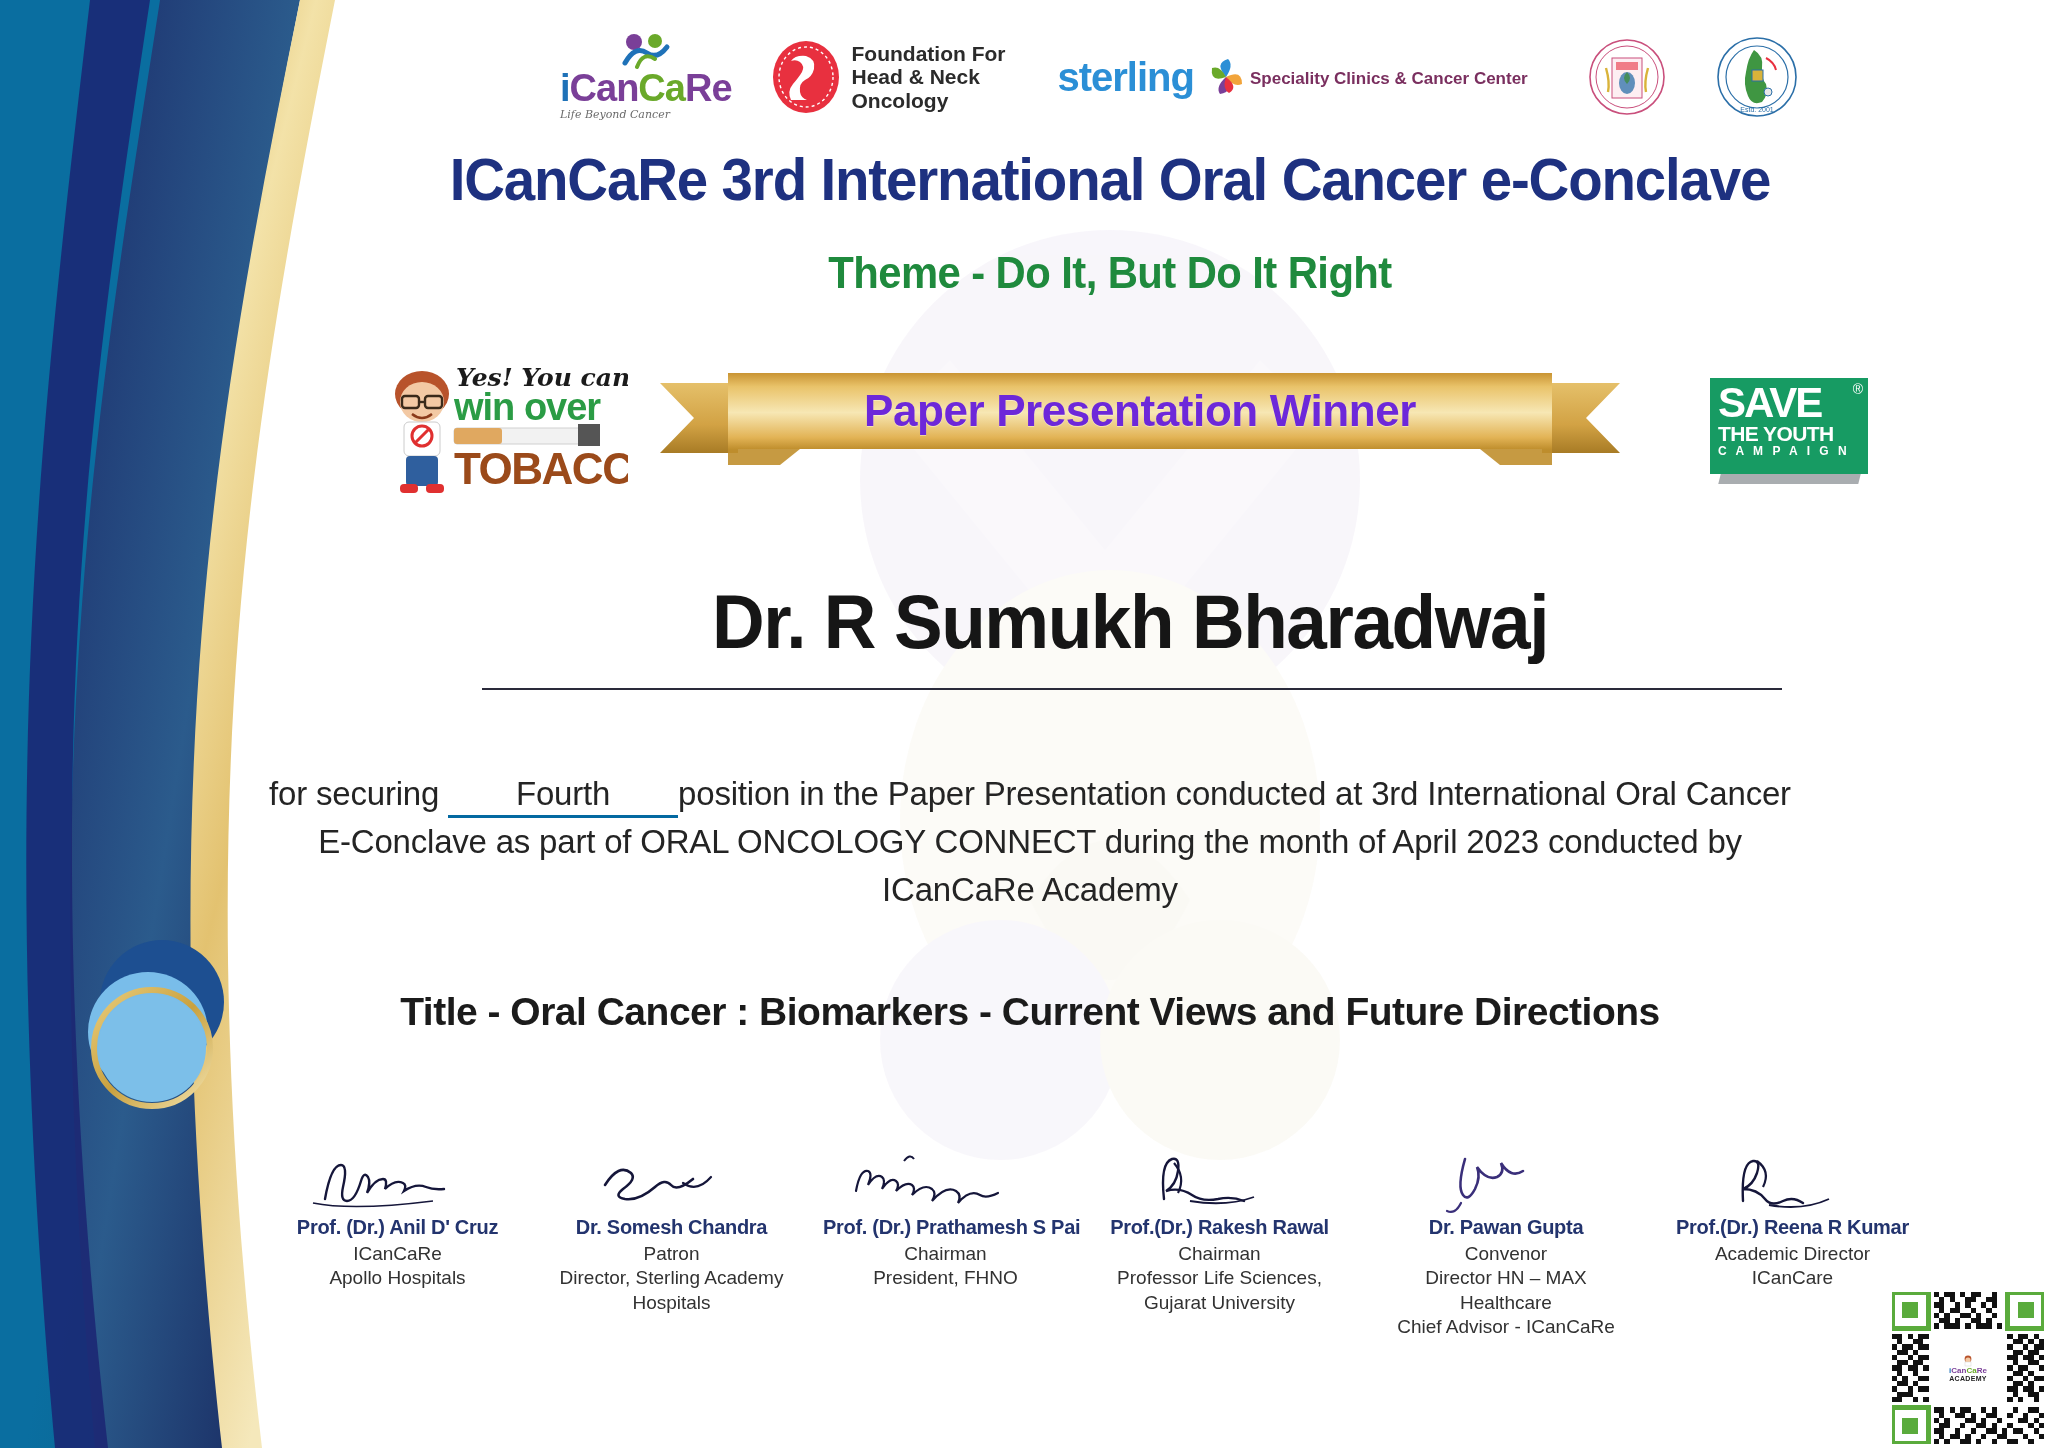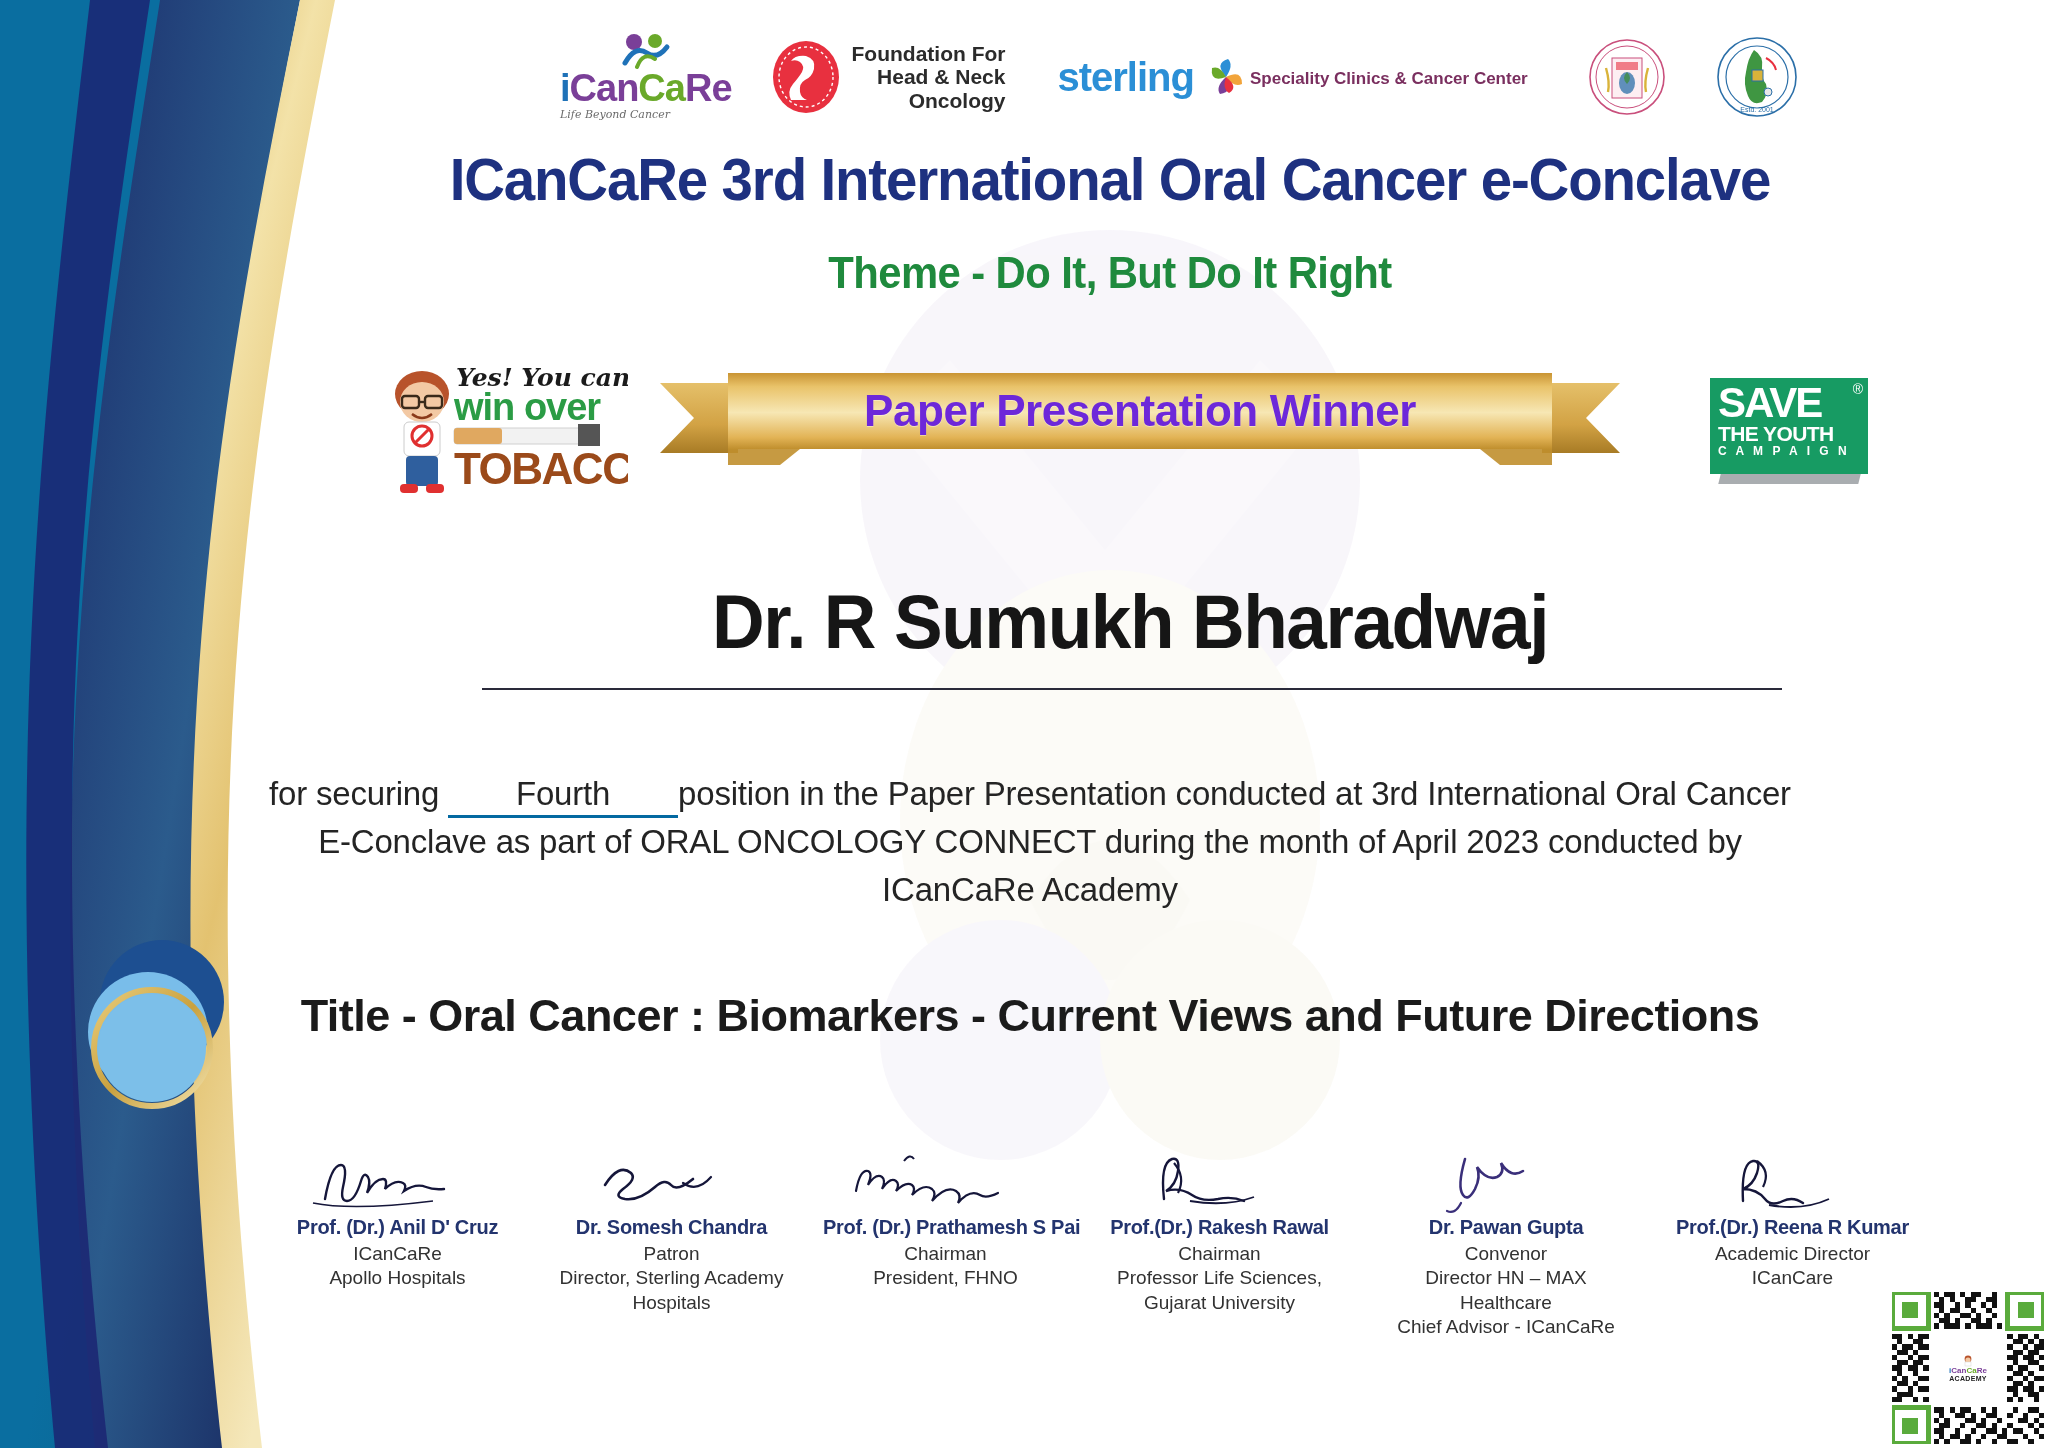--- a/index.html
+++ b/index.html
@@ -42,21 +42,21 @@
   
   .icancare-logo { flex-direction: column; align-items: center; }
   .icancare-word { font-size: 38px; font-weight: bold; letter-spacing: -1px; line-height: 1; }
   .icancare-word .c1 { color: #1f72b8; }
   .icancare-word .c2 { color: #7a3f98; }
   .icancare-word .c3 { color: #6aa92a; }
   .icancare-word .c4 { color: #7a3f98; }
   .icancare-tag { font-family: "DejaVu Serif", serif; font-style: italic; font-size: 11px; color: #6b6b6b; margin-top: 1px; }
 
   
-  .fhno-text { font-size: 21px; font-weight: bold; color: #2b2b2b; line-height: 1.12; margin-left: 10px; text-align: right; }
+  .fhno-text { font-size: 21px; font-weight: bold; color: #2b2b2b; line-height: 1.12; margin-left: 10px; }
 
   
   .sterling-word { font-size: 40px; font-weight: bold; color: #2b8fd6; letter-spacing: -1px; line-height: 1; }
   .sterling-sub { font-size: 17px; font-weight: bold; color: #7a2f5f; letter-spacing: 0px; margin-top: 4px; }
 
   
   .main-title {
     position: absolute; top: 145px; left: 260px; width: 1700px;
     text-align: center; font-size: 60px; font-weight: bold; color: #1e3180;
     letter-spacing: -1.2px; white-space: nowrap;
@@ -105,21 +105,21 @@
   }
   .blank-fill {
     display: inline-block; min-width: 230px; text-align: center;
     font-weight: normal; border-bottom: 3px solid #0369a1; line-height: 1.15;
     padding-bottom: 2px;
   }
   .bold-word { font-weight: normal; }
 
   .paper-title {
     position: absolute; top: 990px; left: 300px; width: 1460px;
-    text-align: center; font-size: 45px; font-weight: bold; color: #1b1b1b;
+    text-align: center; font-size: 39px; font-weight: bold; color: #1b1b1b;
     letter-spacing: -0.5px;
   }
 
   
   .sig-row {
     position: absolute; top: 1130px; left: 275px; width: 1640px;
     display: flex; align-items: flex-start; justify-content: space-between;
   }
   .sig-col { width: 245px; text-align: center; }
   .sig-ink { height: 85px; display: flex; align-items: flex-end; justify-content: center; }

